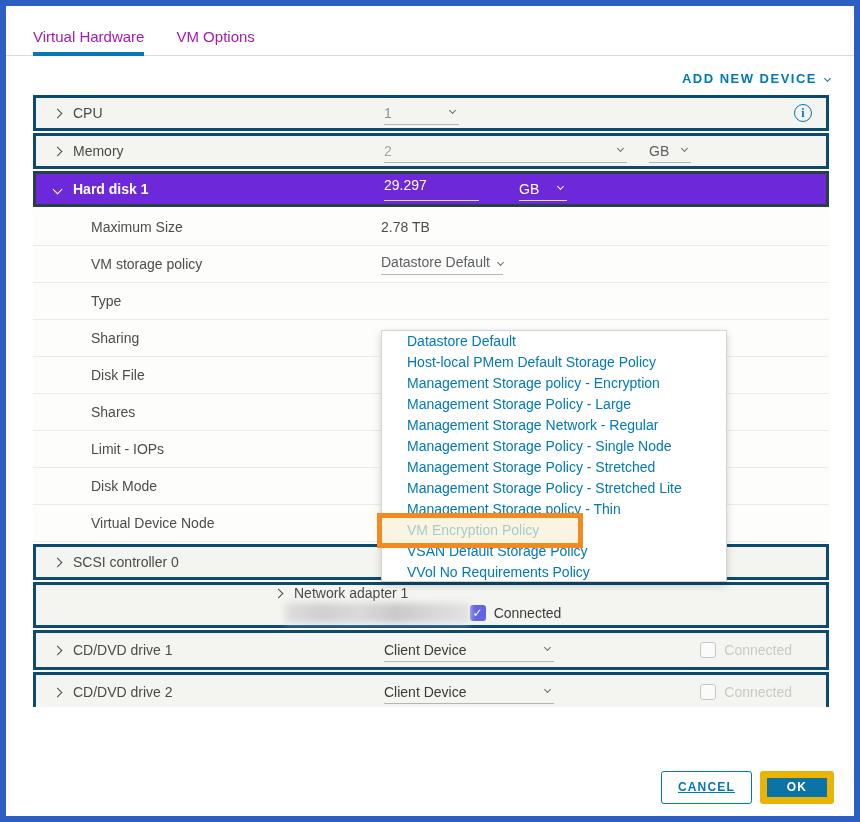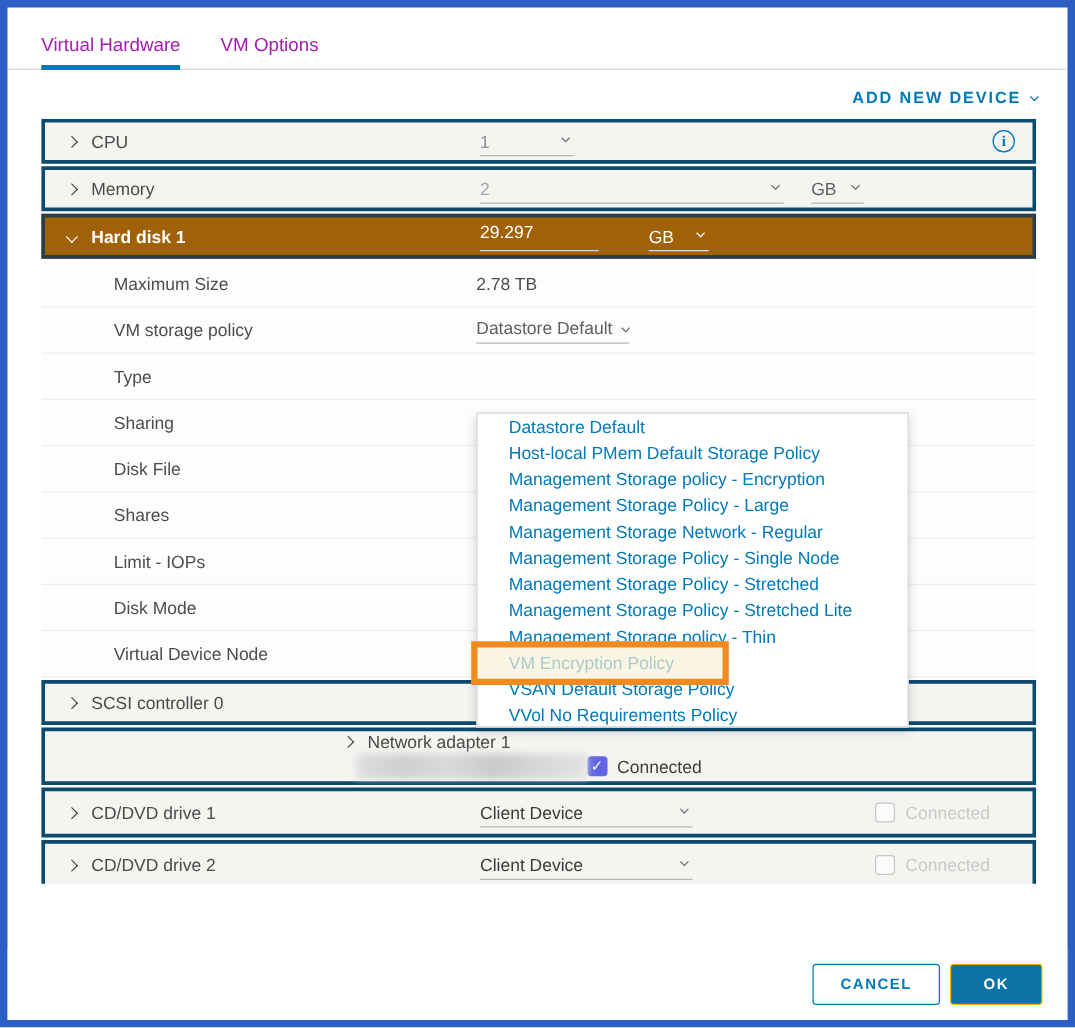--- a/index.html
+++ b/index.html
@@ -52,21 +52,21 @@
     border:3px solid #0c4a6e;
     height:36px;
     margin-bottom:2px;
     padding-left:18px;
     position:relative;
   }
   .row.sub {
     background:#fdfdfc; border:none; border-bottom:1px solid #ececea;
     height:37px; margin-bottom:0; padding-left:58px;
   }
-  .row.dark { background:#a16207; border-color:#293e4c; color:#fff; }
+  .row.dark { background:#6d28d9; border-color:#293e4c; color:#fff; }
   .row.tall { height:46px;flex-direction:column; }
   .row.cdrow { height:40px; }
   .row-label { font-size:14px; color:#4a4a4a; margin-left:12px; }
   .row.dark .row-label { color:#fff; font-weight:bold; }
   .row.sub .row-label { margin-left:0; color:#4c4c4c; }
   .label-cell { display:flex; align-items:center; width:330px; flex:none; }
   .row.sub .label-cell { width:290px; }
   .value-cell { display:flex; align-items:center; flex:1; }
   
   .chev {
@@ -135,22 +135,22 @@
   .footer {
     position:absolute; left:0; right:0; bottom:0; height:58px;
     background:#fff; display:flex; align-items:center; justify-content:flex-end;
     padding-right:20px;
   }
   .btn {
     height:33px; border-radius:3px; font-size:12px; font-weight:bold; letter-spacing:1.2px;
     display:flex; align-items:center; justify-content:center; cursor:pointer;
     font-family:"Liberation Sans",sans-serif;
   }
-  .btn.cancel { width:102px; border:1px solid #0079b8; color:#0079b8; background:#fff; margin-right:8px; }
-  .btn.ok { width:74px; background:#0b73a6; color:#fff; border:1px solid #eab308; }
+  .btn.cancel { width:91px; border:1px solid #0079b8; color:#0079b8; background:#fff; margin-right:8px;text-decoration:underline; }
+  .btn.ok { width:74px; background:#0b73a6; color:#fff; border:7px solid #eab308; }
 </style>
 </head>
 <body>
 
 <div class="frame">
 
 
   <div class="tabs">
     <div class="tab active">Virtual Hardware</div>
     <div class="tab">VM Options</div>

